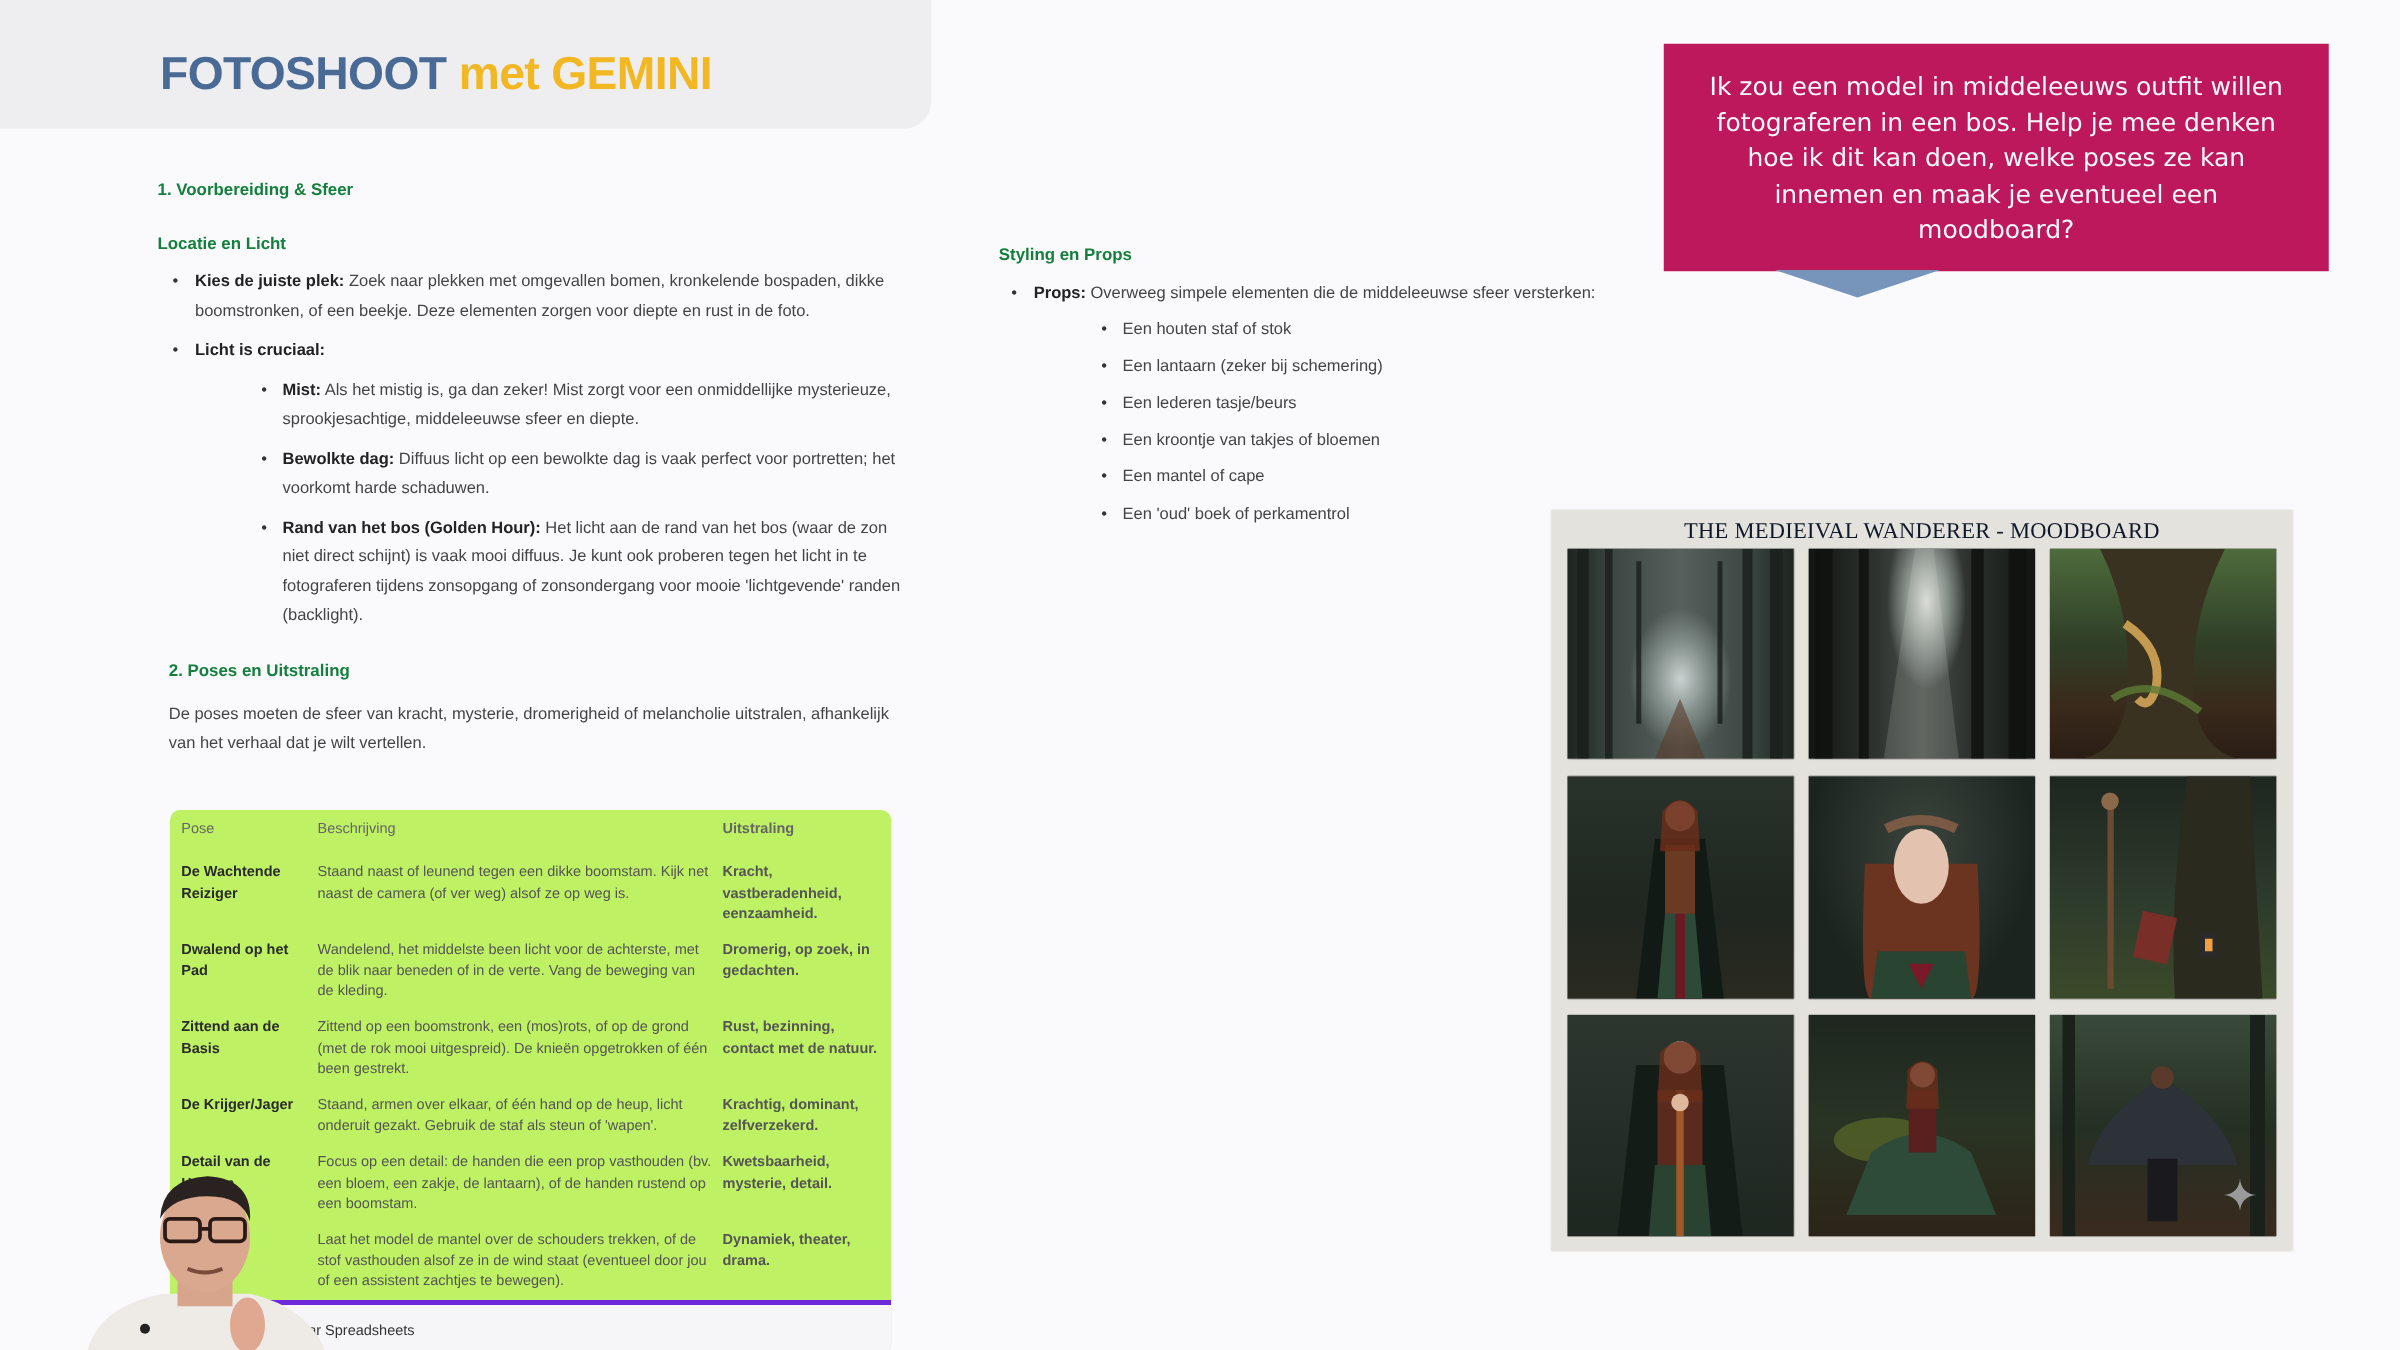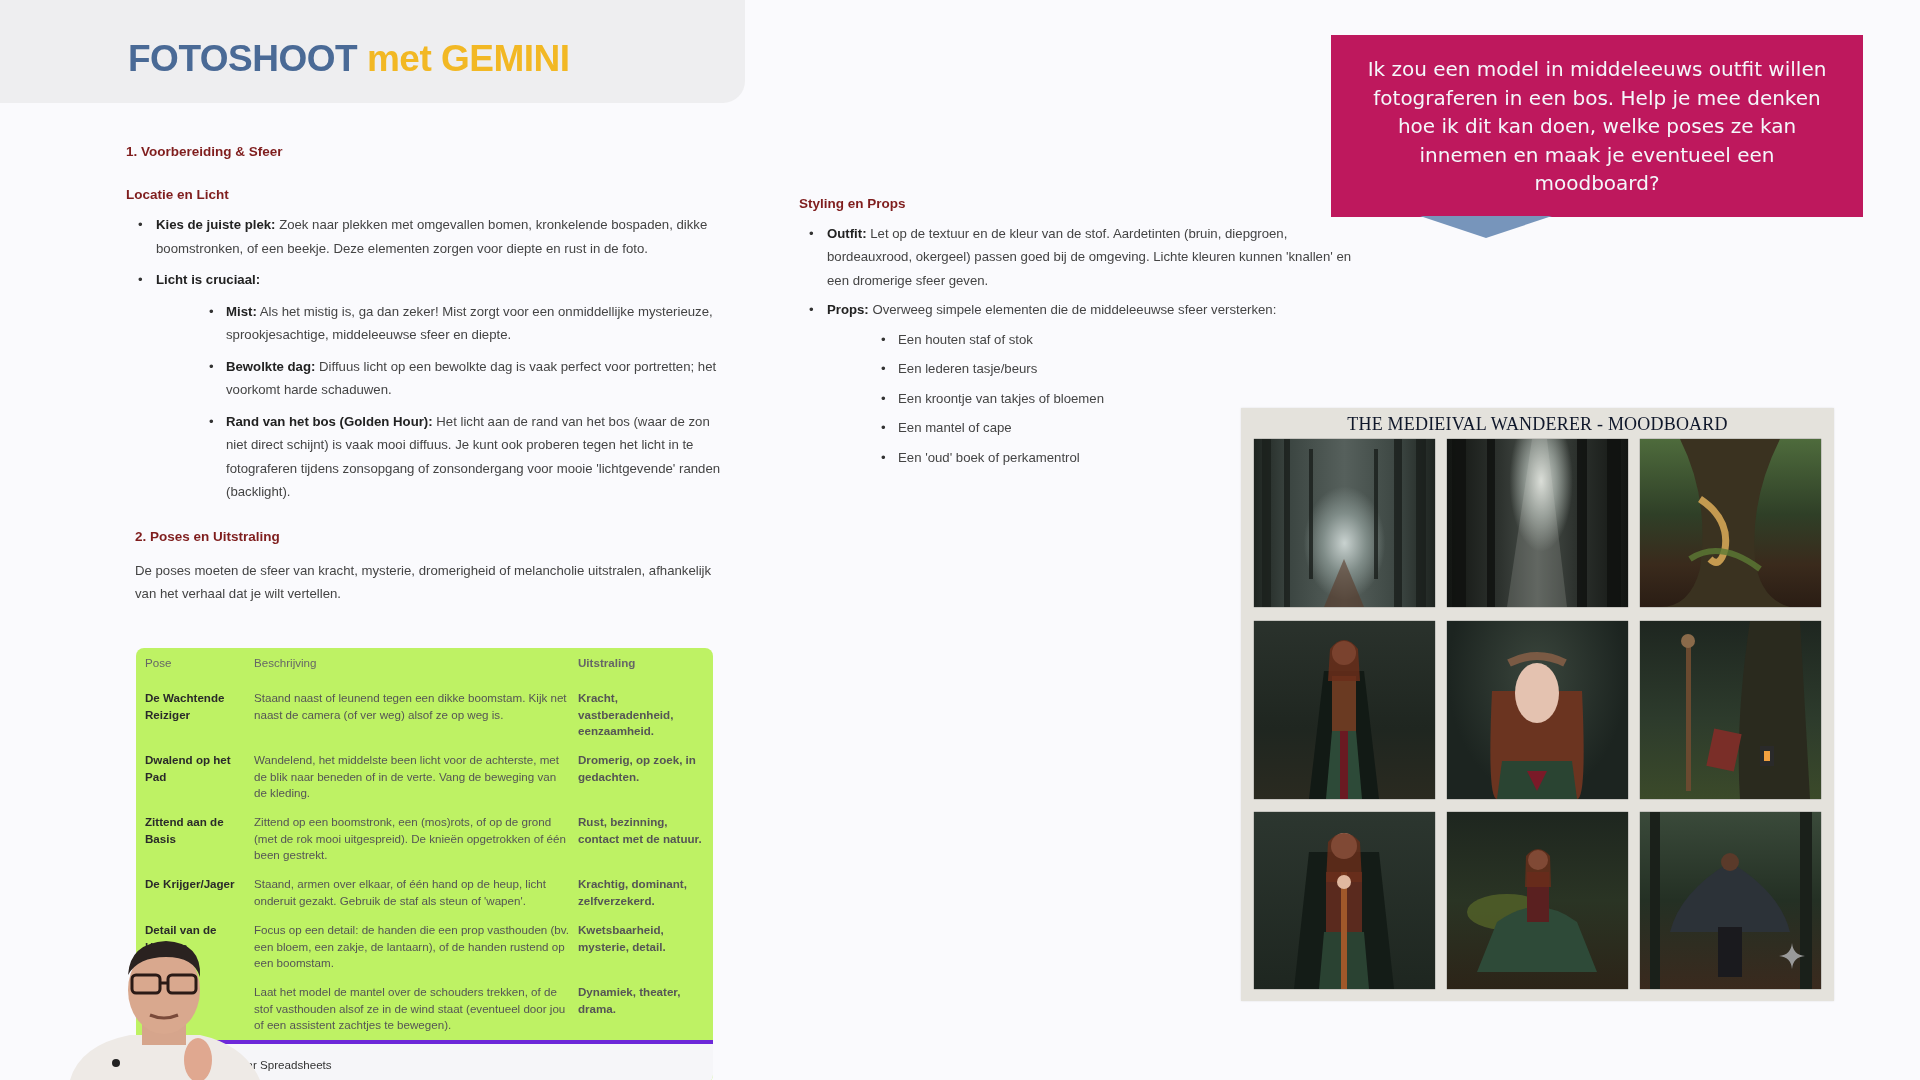--- a/index.html
+++ b/index.html
@@ -17,21 +17,21 @@
   .title {
     position: absolute; left: 128px; top: 38px;
     font-family: "Liberation Sans", sans-serif; font-weight: 700; font-size: 37px;
     letter-spacing: -0.5px; white-space: nowrap;
   }
   .title .t1 { color: #4a6a96; }
   .title .t2 { color: #f2b824; }
 
   .doc { position: absolute; font-size: 13.2px; line-height: 23.5px; color: #444; }
   .doc b { color: #222; font-weight: 700; }
-  .h { font-weight: 700; color: #7f1d1d; font-size: 13.5px; }
+  .h { font-weight: 700; color: #15803d; font-size: 13.5px; }
 
   .sec1 { left: 126px; top: 140px; width: 600px; }
   .sec1 .h1 { margin-bottom: 19px; }
   .sec1 .h2 { margin-bottom: 7px; }
   ul.l1 { list-style: none; padding-left: 30px; }
   ul.l1 > li { position: relative; margin-bottom: 8px; }
   ul.l1 > li::before { content: "•"; position: absolute; left: -18px; top: 0; color: #333; }
   ul.l2 { list-style: none; padding-left: 26px; margin-top: 8px; }
   ul.l2 > li { position: relative; margin-bottom: 8px; margin-left: 44px; }
   ul.l2 > li::before { content: "•"; position: absolute; left: -17px; top: 0; color: #333; }
@@ -158,24 +158,24 @@
     <div class="c3">Dynamiek, theater, drama.</div>
   </div>
   <div class="tfoot">
     <span style="left:68px;">teren naar Spreadsheets</span>
   </div>
 </div>
 
 <div class="doc sec3">
   <div class="h">Styling en Props</div>
   <ul class="l1">
-    <li><b>Outfit:</b><span> Let op de textuur en de kleur van de stof. Aardetinten (bruin, diepgroen, bordeauxrood, okergeel) passen goed bij de omgeving. Lichte kleuren kunnen 'knallen' en een dromerige sfeer geven.</span></li>
     <li><b>Props:</b><span> Overweeg simpele elementen die de middeleeuwse sfeer versterken:</span>
       <ul class="l2">
         <li>Een houten staf of stok</li>
+        <li>Een lantaarn (zeker bij schemering)</li>
         <li>Een lederen tasje/beurs</li>
         <li>Een kroontje van takjes of bloemen</li>
         <li>Een mantel of cape</li>
         <li>Een 'oud' boek of perkamentrol</li>
       </ul>
     </li>
   </ul>
 </div>
 
 <div class="bubble">

